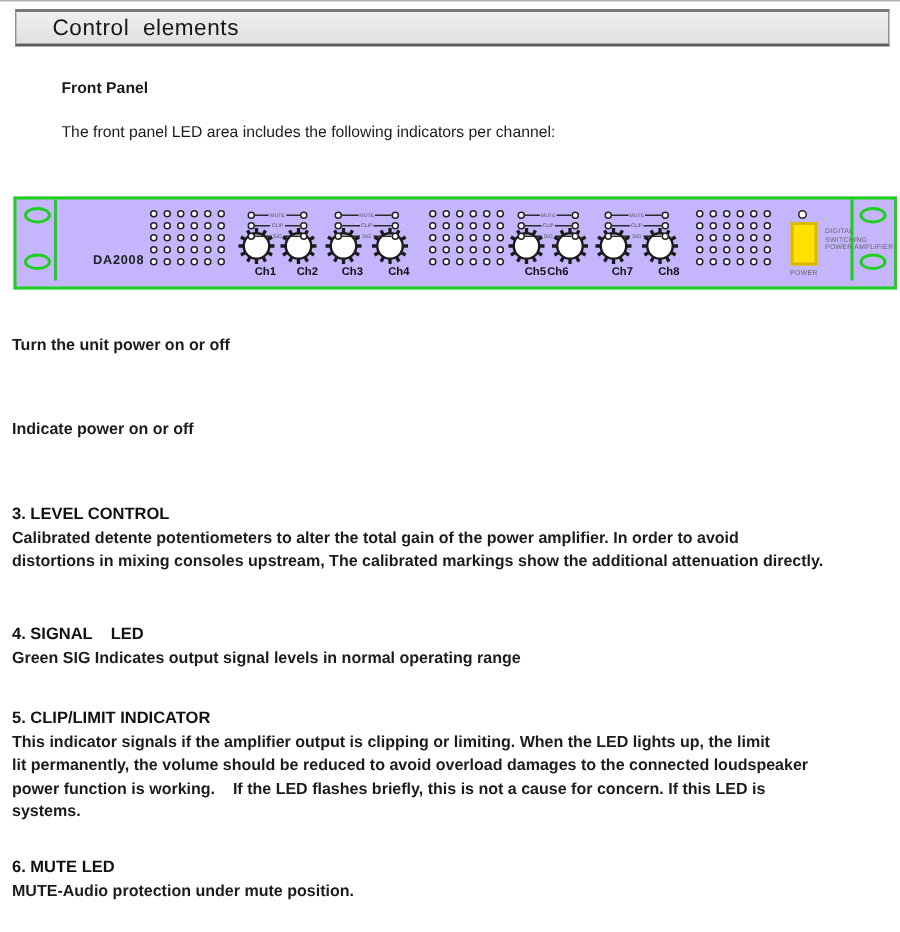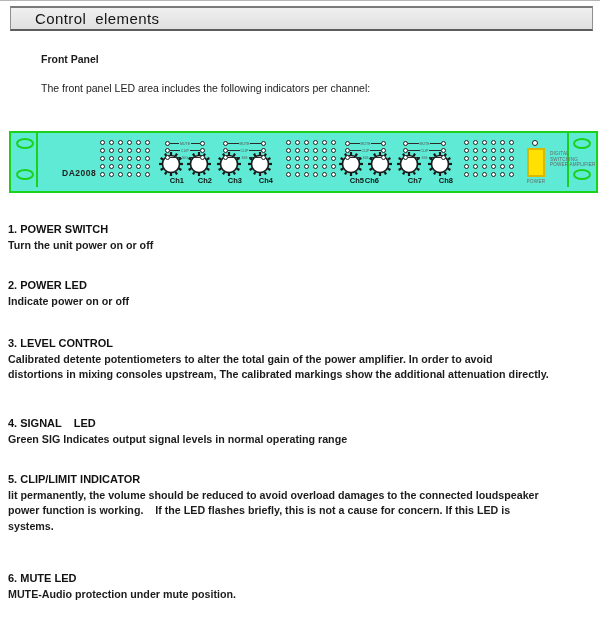--- a/index.html
+++ b/index.html
@@ -15,21 +15,21 @@
     border:1px solid #8f8f8f;border-top:2px solid #7a7a7a;border-bottom:2px solid #5c5c5c;
     display:flex;align-items:center;box-sizing:border-box;
   }
   .header-bar span{font-size:15px;color:#151515;padding-left:24px;white-space:pre;letter-spacing:.4px;}
   
   .intro-heading{position:absolute;left:41px;top:53px;font-size:10.5px;font-weight:bold;}
   .intro-text{position:absolute;left:41px;top:82px;font-size:10.5px;}
   
   .panel{
     position:absolute;left:9px;top:131px;width:585px;height:58px;
-    border:2px solid #1bd11b;background:#5eead4;box-sizing:content-box;
+    border:2px solid #1bd11b;background:#c4b5fd;box-sizing:content-box;
   }
   .ear-line{position:absolute;top:0;width:2px;height:54px;background:#1bd11b;}
   .oval{position:absolute;width:14px;height:7px;border:2px solid #1bd11b;border-radius:50%;}
   .model{position:absolute;left:51px;top:35px;font-size:8.5px;font-weight:bold;color:#222;letter-spacing:.5px;}
   .led-matrix{position:absolute;top:7px;display:grid;grid-template-columns:repeat(6,5px);grid-template-rows:repeat(5,5px);column-gap:4px;row-gap:3px;}
   .led-dot{width:5px;height:5px;border:1px solid #222;border-radius:50%;box-sizing:border-box;background:#fff;}
   .knob{position:absolute;width:26px;height:26px;top:18px;}
   .ch-label{position:absolute;top:43px;width:26px;text-align:right;font-size:7.5px;font-weight:bold;color:#111;}
   .ind-row{position:absolute;height:5px;display:flex;align-items:center;}
   .ind-dot{width:5px;height:5px;border:1px solid #222;border-radius:50%;box-sizing:border-box;background:#fff;flex:none;}
@@ -384,38 +384,37 @@
   <div class="power-label">POWER</div>
   <div class="brand">
     <div>DIGITAL</div>
     <div>SWITCHING</div>
     <div>POWER AMPLIFIER</div>
   </div>
 </div>
 
 <div id="sections">
     <div class="sec" style="top: 223px;">
-      <div class="sec-title">1. POWER SWITCH</div>
       <div class="sec-line">Turn the unit power on or off</div>
     </div>
     <div class="sec" style="top: 279px;">
-      <div class="sec-title">2. POWER LED</div>
       <div class="sec-line">Indicate power on or off</div>
     </div>
     <div class="sec" style="top: 337px;">
       <div class="sec-title">3. LEVEL CONTROL</div>
       <div class="sec-line">Calibrated detente potentiometers to alter the total gain of the power amplifier. In order to avoid</div>
       <div class="sec-line">distortions in mixing consoles upstream, The calibrated markings show the additional attenuation directly.</div>
     </div>
     <div class="sec" style="top: 417px;">
       <div class="sec-title">4. SIGNAL    LED</div>
       <div class="sec-line">Green SIG Indicates output signal levels in normal operating range</div>
     </div>
     <div class="sec" style="top: 473px;">
       <div class="sec-title">5. CLIP/LIMIT INDICATOR</div>
+      <div class="sec-line">This indicator signals if the amplifier output is clipping or limiting. When the LED lights up, the limit</div>
       <div class="sec-line">lit permanently, the volume should be reduced to avoid overload damages to the connected loudspeaker</div>
       <div class="sec-line">power function is working.    If the LED flashes briefly, this is not a cause for concern. If this LED is</div>
       <div class="sec-line">systems.</div>
     </div>
     <div class="sec" style="top: 572px;">
       <div class="sec-title">6. MUTE LED</div>
       <div class="sec-line">MUTE-Audio protection under mute position.</div>
     </div>
   </div>
 

